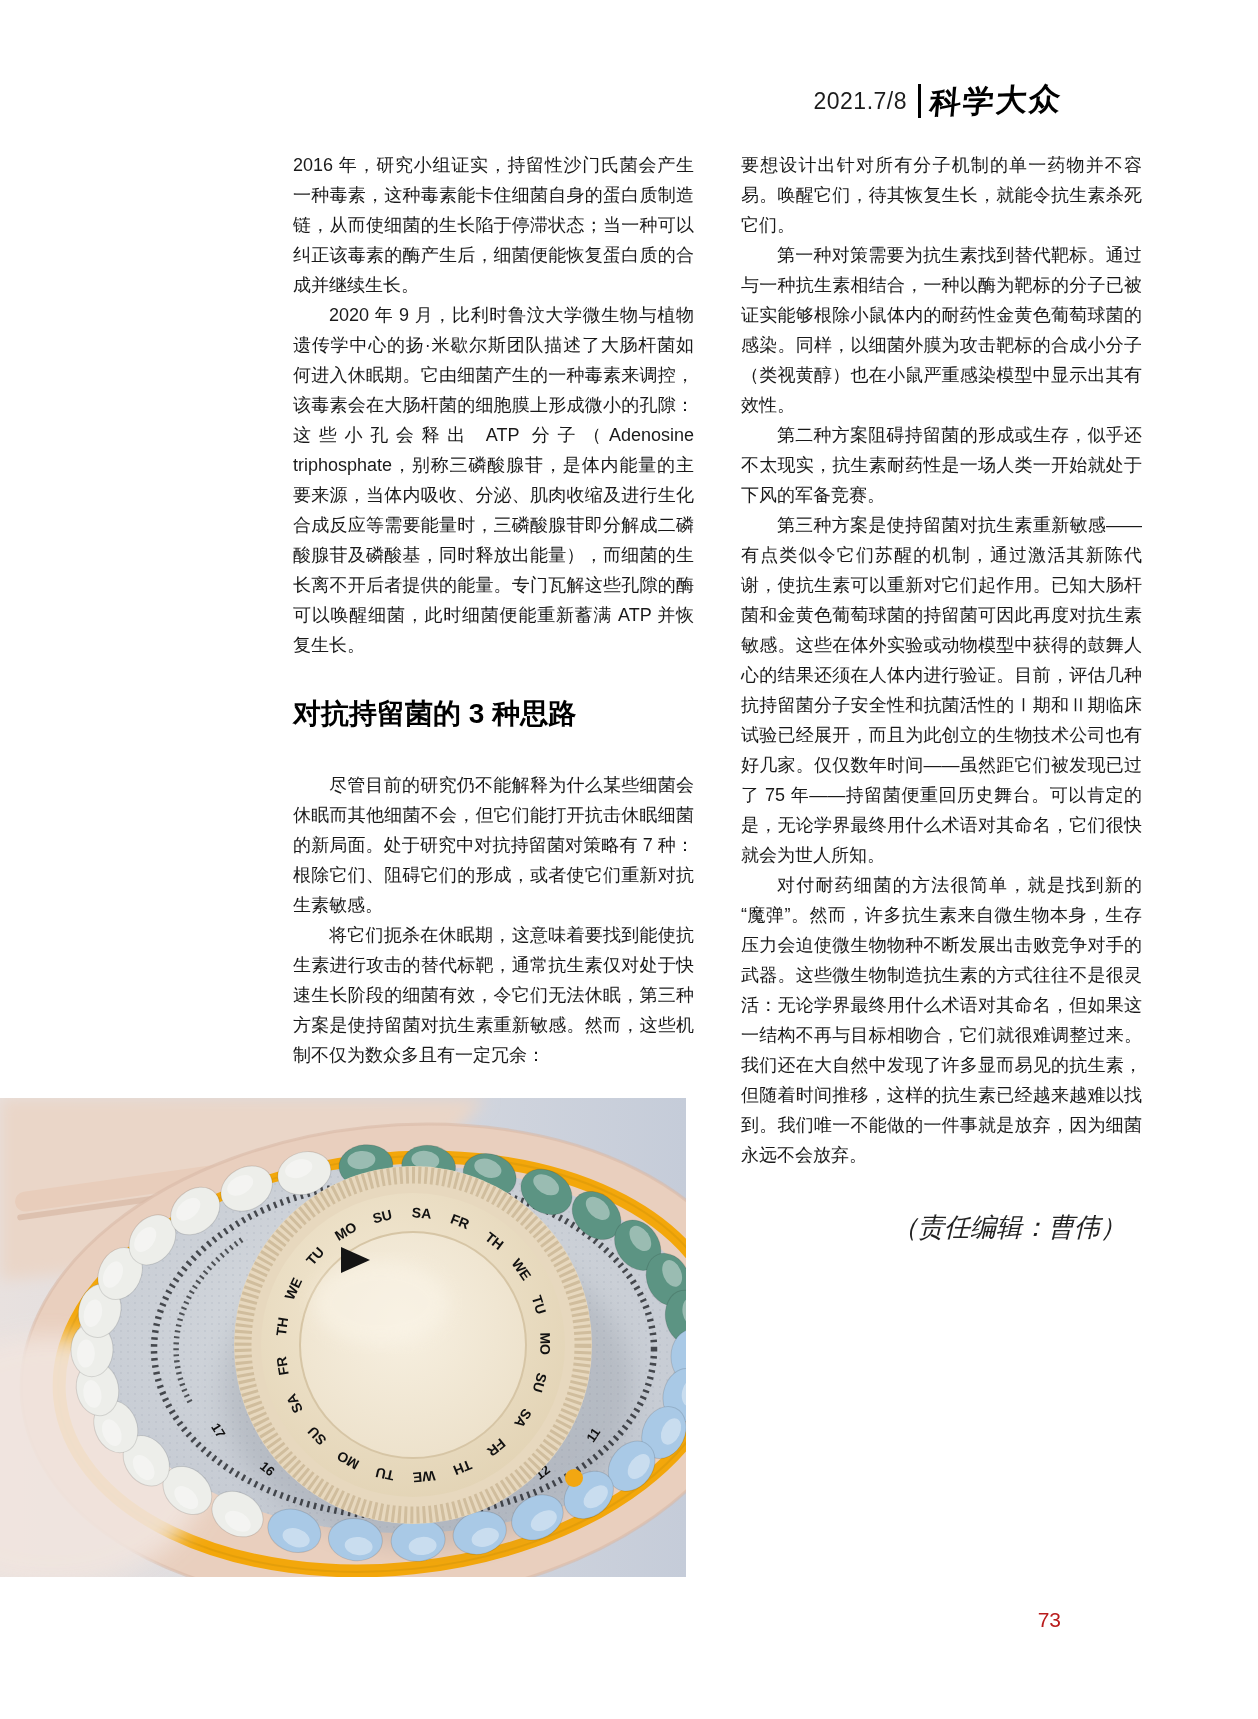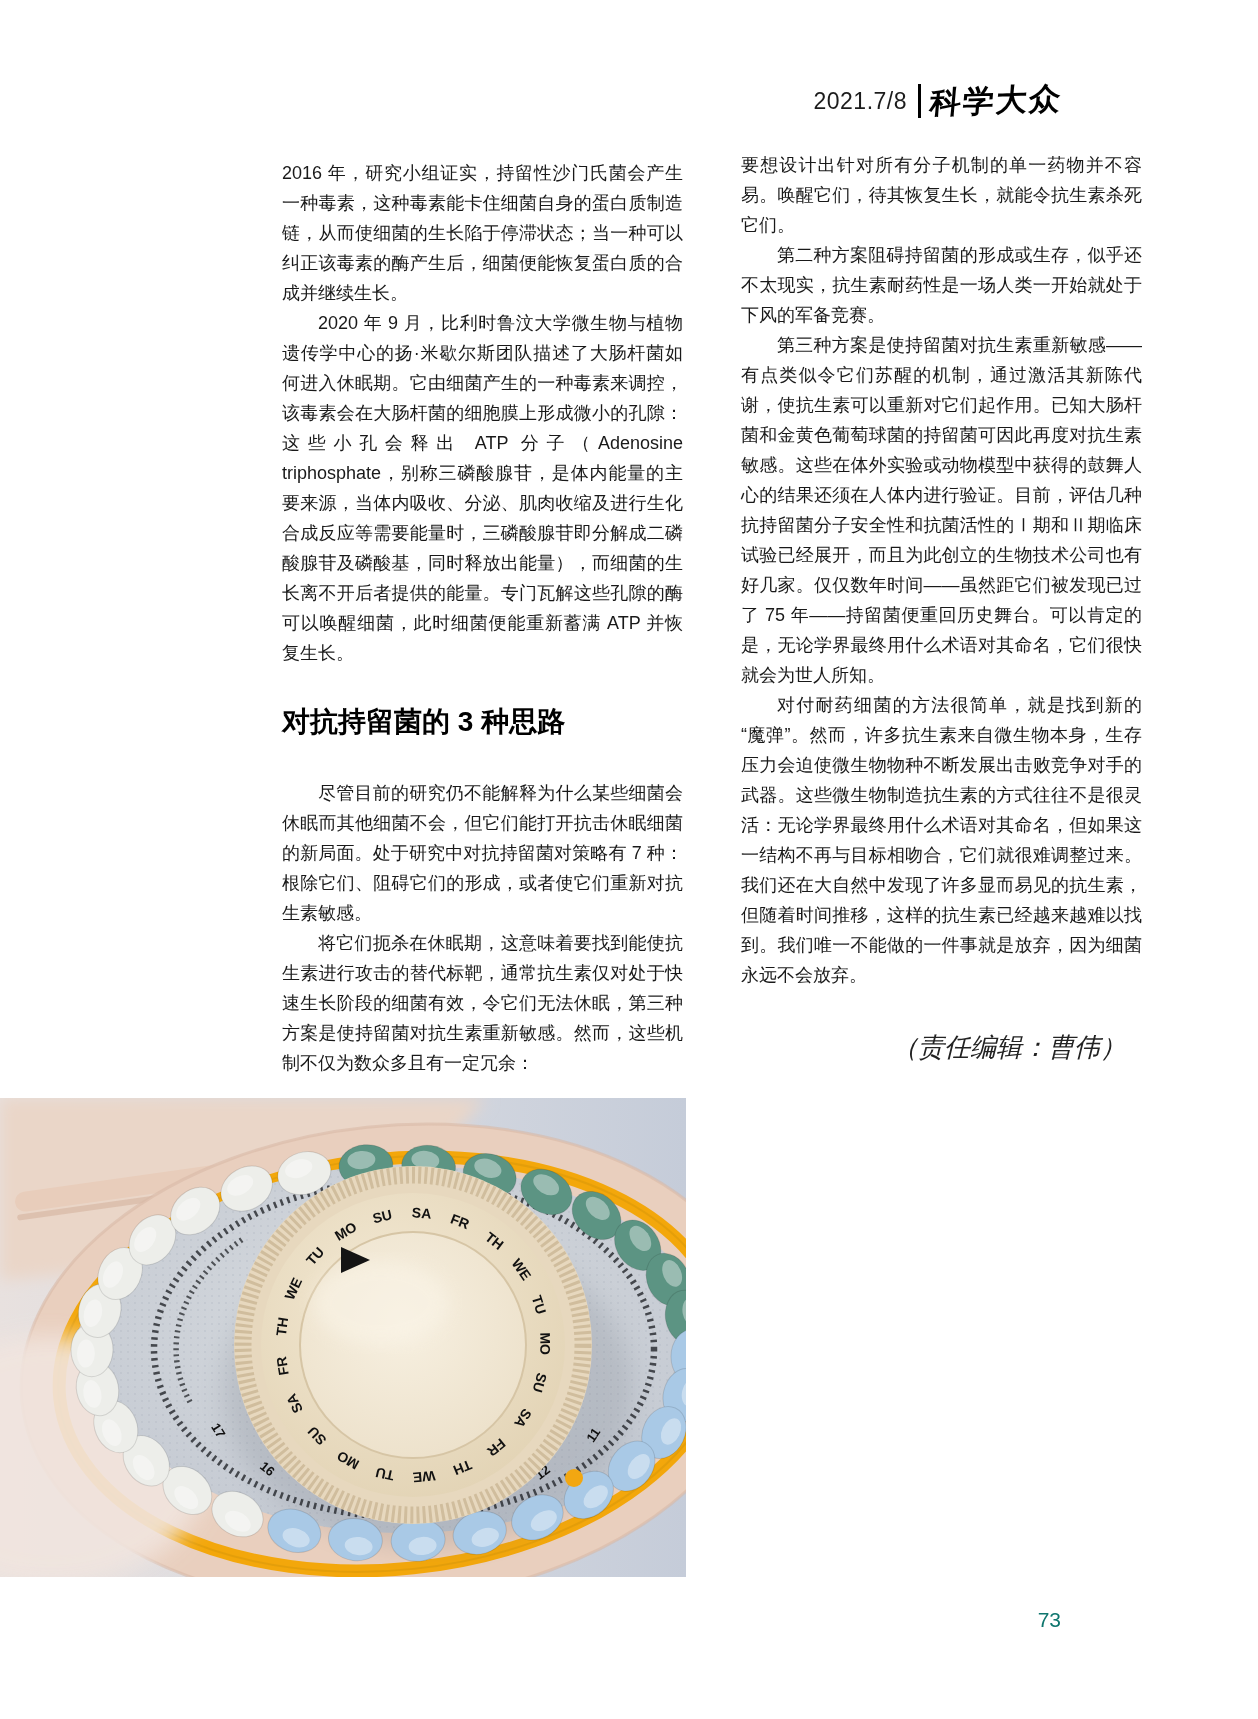--- a/index.html
+++ b/index.html
@@ -7,29 +7,29 @@
         font-family:"Liberation Sans",sans-serif;color:#1a1a1a;}
   
   .header{position:absolute;top:80px;right:100px;display:flex;align-items:center;}
   .issue{font-size:23px;color:#1c1c1c;letter-spacing:.5px;}
   .hdr-divider{width:3px;height:34px;background:#000;margin:0 9px 0 11px;}
   .magazine{font-family:"DejaVu Serif",serif;font-weight:900;font-size:31px;color:#000;
             transform:skewX(-7deg) rotate(-2deg);letter-spacing:2px;white-space:nowrap;}
   
   .col{position:absolute;top:150px;width:401px;font-size:18px;line-height:30px;
        text-align:justify;color:#191919;}
-  .col-left{left:282px;margin-top:8px;}
+  .col-left{left:293px;}
   .col-right{left:741px;}
   .col p{margin:0;}
   .col p.indent{text-indent:2em;}
   h2.section{font-size:28px;line-height:32px;font-weight:bold;color:#000;
              margin:38px 0 40px 0;text-align:left;}
   .credit{margin-top:42px;text-align:right;padding-right:16px;
           font-family:"DejaVu Serif",serif;font-style:italic;font-size:26px;color:#222;}
-  .pagenum{position:absolute;top:1608px;right:101px;font-size:21px;color:#0f766e;}
+  .pagenum{position:absolute;top:1608px;right:101px;font-size:21px;color:#b91c1c;}
   
   .photo{position:absolute;left:0;top:1098px;width:686px;height:479px;overflow:hidden;}
   .photo svg{display:block;}
 </style>
 </head>
 <body>
 
 <div class="page">
 
   <div class="header">
@@ -41,20 +41,21 @@
   <div class="col col-left">
     <p>2016 年，研究小组证实，持留性沙门氏菌会产生一种毒素，这种毒素能卡住细菌自身的蛋白质制造链，从而使细菌的生长陷于停滞状态；当一种可以纠正该毒素的酶产生后，细菌便能恢复蛋白质的合成并继续生长。</p>
     <p class="indent">2020 年 9 月，比利时鲁汶大学微生物与植物遗传学中心的扬·米歇尔斯团队描述了大肠杆菌如何进入休眠期。它由细菌产生的一种毒素来调控，该毒素会在大肠杆菌的细胞膜上形成微小的孔隙：这些小孔会释出 ATP 分子（Adenosine triphosphate，别称三磷酸腺苷，是体内能量的主要来源，当体内吸收、分泌、肌肉收缩及进行生化合成反应等需要能量时，三磷酸腺苷即分解成二磷酸腺苷及磷酸基，同时释放出能量），而细菌的生长离不开后者提供的能量。专门瓦解这些孔隙的酶可以唤醒细菌，此时细菌便能重新蓄满 ATP 并恢复生长。</p>
     <h2 class="section">对抗持留菌的 3 种思路</h2>
     <p class="indent">尽管目前的研究仍不能解释为什么某些细菌会休眠而其他细菌不会，但它们能打开抗击休眠细菌的新局面。处于研究中对抗持留菌对策略有 7 种：根除它们、阻碍它们的形成，或者使它们重新对抗生素敏感。</p>
     <p class="indent">将它们扼杀在休眠期，这意味着要找到能使抗生素进行攻击的替代标靶，通常抗生素仅对处于快速生长阶段的细菌有效，令它们无法休眠，第三种方案是使持留菌对抗生素重新敏感。然而，这些机制不仅为数众多且有一定冗余：</p>
   </div>
 
   <div class="col col-right">
     <p>要想设计出针对所有分子机制的单一药物并不容易。唤醒它们，待其恢复生长，就能令抗生素杀死它们。</p>
+    <p class="indent">第一种对策需要为抗生素找到替代靶标。通过与一种抗生素相结合，一种以酶为靶标的分子已被证实能够根除小鼠体内的耐药性金黄色葡萄球菌的感染。同样，以细菌外膜为攻击靶标的合成小分子（类视黄醇）也在小鼠严重感染模型中显示出其有效性。</p>
     <p class="indent">第二种方案阻碍持留菌的形成或生存，似乎还不太现实，抗生素耐药性是一场人类一开始就处于下风的军备竞赛。</p>
     <p class="indent">第三种方案是使持留菌对抗生素重新敏感——有点类似令它们苏醒的机制，通过激活其新陈代谢，使抗生素可以重新对它们起作用。已知大肠杆菌和金黄色葡萄球菌的持留菌可因此再度对抗生素敏感。这些在体外实验或动物模型中获得的鼓舞人心的结果还须在人体内进行验证。目前，评估几种抗持留菌分子安全性和抗菌活性的Ⅰ期和Ⅱ期临床试验已经展开，而且为此创立的生物技术公司也有好几家。仅仅数年时间——虽然距它们被发现已过了 75 年——持留菌便重回历史舞台。可以肯定的是，无论学界最终用什么术语对其命名，它们很快就会为世人所知。</p>
     <p class="indent">对付耐药细菌的方法很简单，就是找到新的“魔弹”。然而，许多抗生素来自微生物本身，生存压力会迫使微生物物种不断发展出击败竞争对手的武器。这些微生物制造抗生素的方式往往不是很灵活：无论学界最终用什么术语对其命名，但如果这一结构不再与目标相吻合，它们就很难调整过来。我们还在大自然中发现了许多显而易见的抗生素，但随着时间推移，这样的抗生素已经越来越难以找到。我们唯一不能做的一件事就是放弃，因为细菌永远不会放弃。</p>
     <div class="credit">（责任编辑：曹伟）</div>
   </div>
 
   <div class="photo">
     <svg id="pillpack-svg" width="686" height="479" viewBox="0 0 686 479" xmlns="http://www.w3.org/2000/svg">
       <defs>
         <linearGradient id="bg" x1="0" y1="0" x2="1" y2="0">

